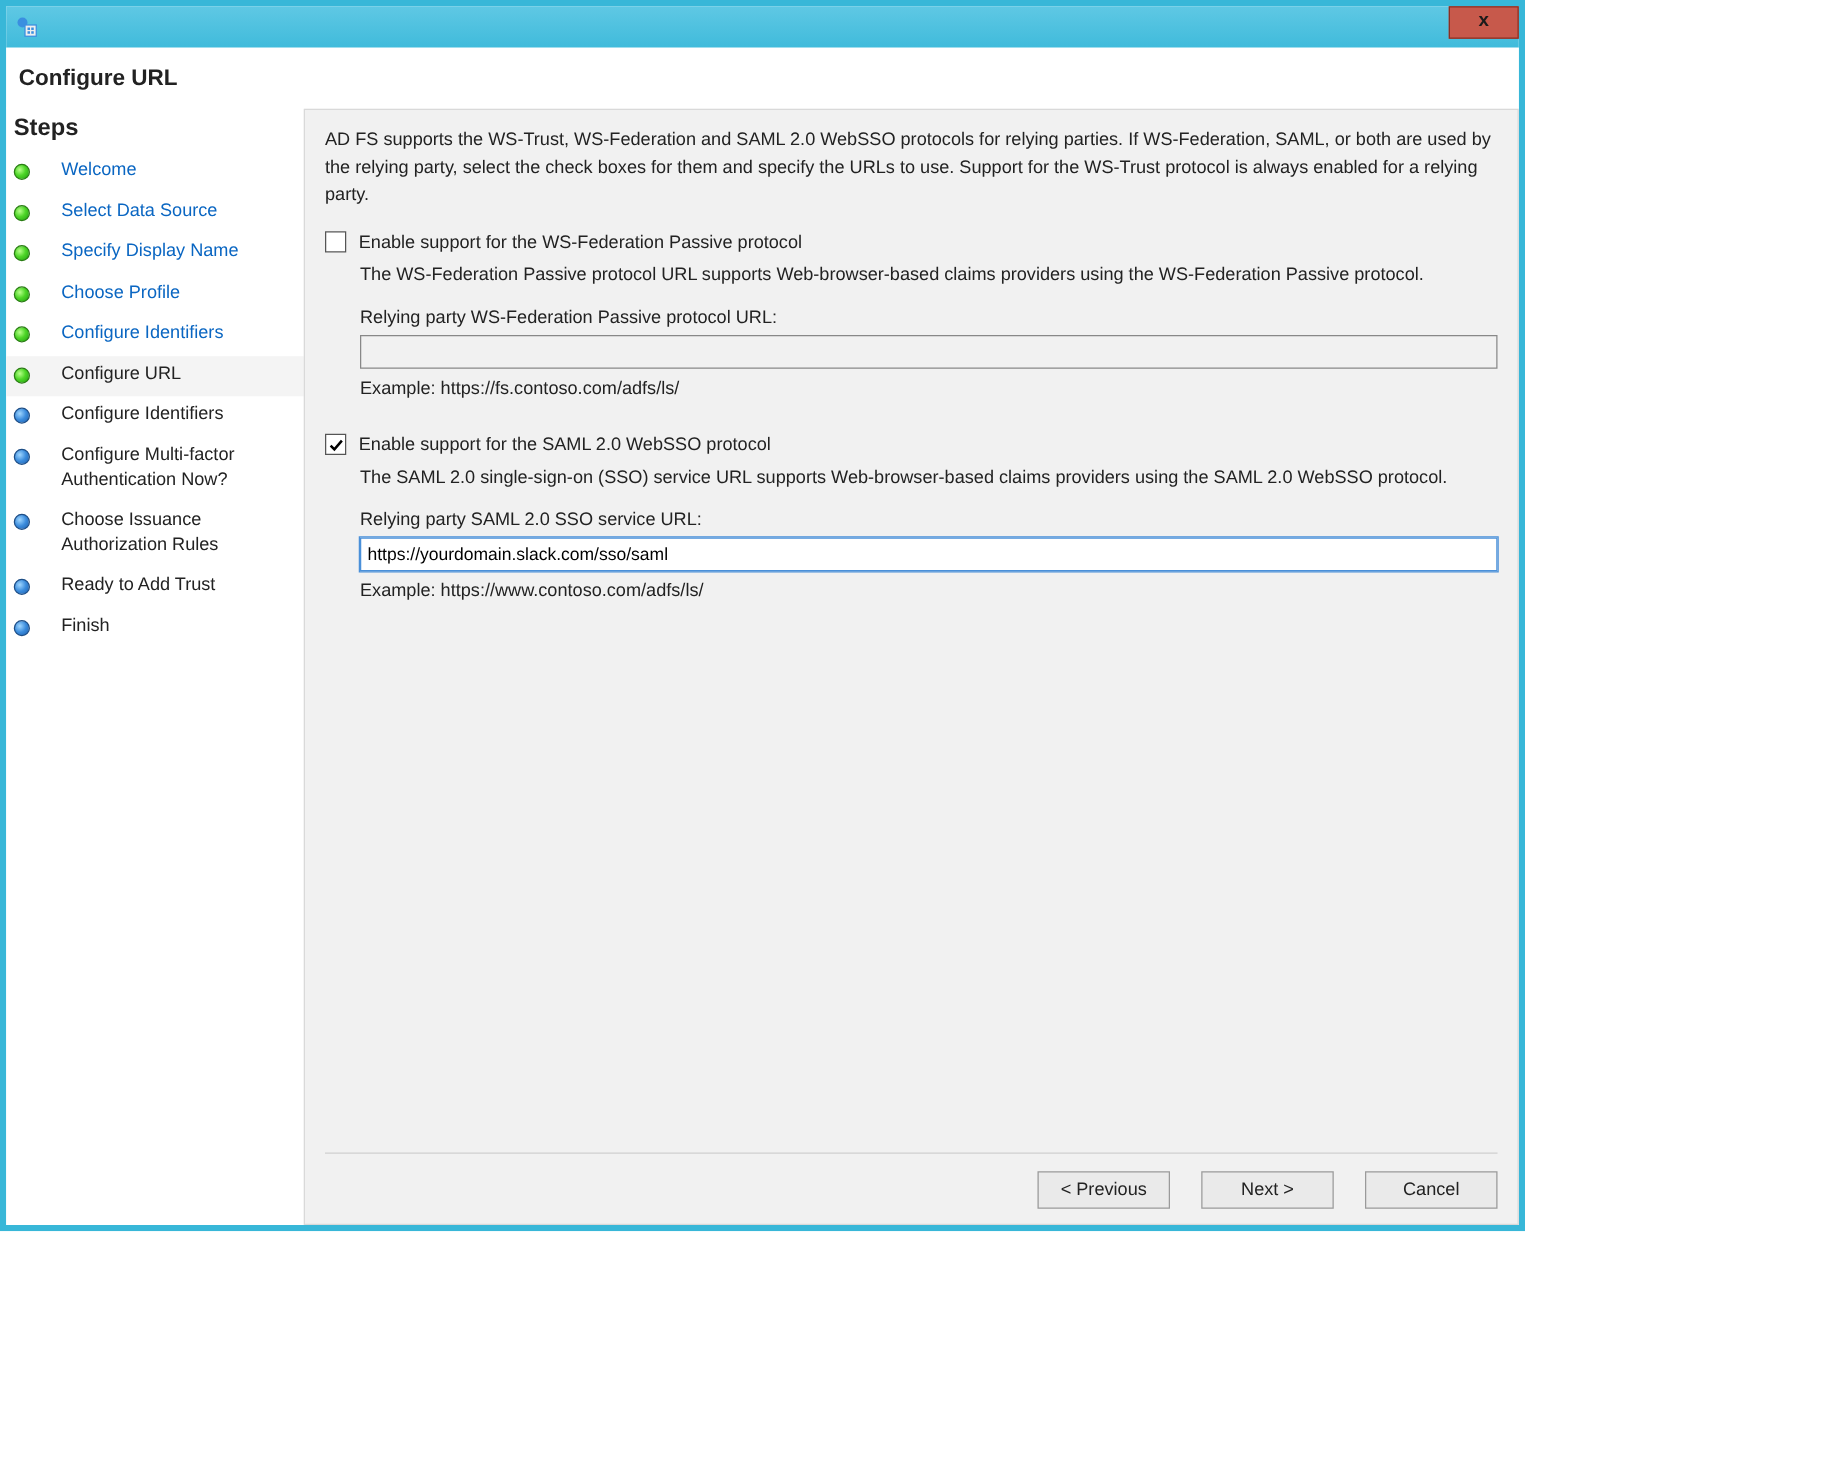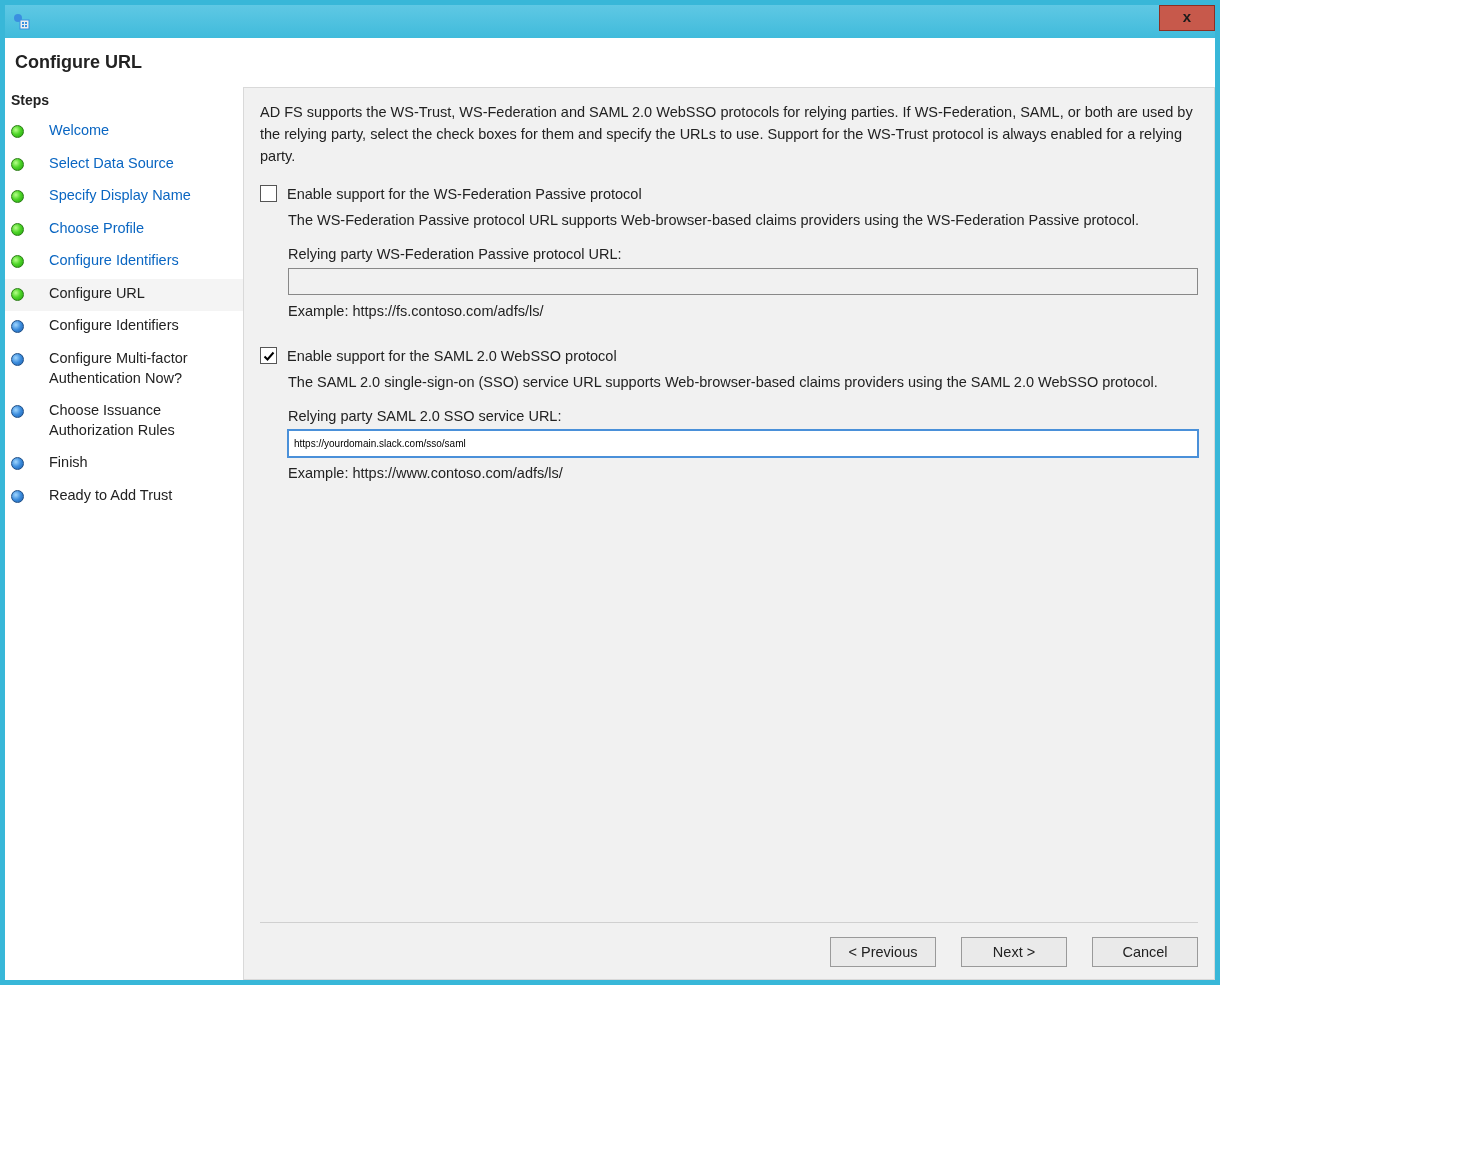--- a/index.html
+++ b/index.html
@@ -70,21 +70,21 @@
     background: #fff;
     padding: 0;
     box-sizing: border-box;
   }
   .sidebar-inner {
     padding: 0;
   }
   .sidebar-heading {
     font-weight: 700;
     padding: 5px 5px 8px 6px;
-    font-size: 14px;
+    font-size: 19px;
   }
   .step-item {
     display: flex; align-items: flex-start;
     padding: 5px 6px 8px 6px;
     gap: 25px;
     color: #0a66c2;
     cursor: default;
     line-height: 1.35;
   }
   .step-item.completed { color: #0a66c2; }
@@ -150,21 +150,21 @@
   .field-label {
     margin-bottom: 6px;
   }
   .text-input {
     width: 100%;
     box-sizing: border-box;
     height: 27px;
     border: 1px solid #888;
     padding: 2px 5px;
     font-family: inherit;
-    font-size: 10px;
+    font-size: 14px;
     background: #fff;
   }
   .text-input[disabled] {
     background: #f1f1f1;
     color: #777;
   }
   .text-input.active {
     border: 1px solid #4a90d9;
     outline: 1px solid #4a90d9;
   }
@@ -249,25 +249,25 @@
             <div class="step-item upcoming">
               <span class="step-bullet"></span>
               <span>Configure Multi-factor Authentication Now?</span>
             </div>
             <div class="step-item upcoming">
               <span class="step-bullet"></span>
               <span>Choose Issuance Authorization Rules</span>
             </div>
             <div class="step-item upcoming">
               <span class="step-bullet"></span>
+              <span>Ready to Add Trust</span>
+            </div>
+            <div class="step-item upcoming">
+              <span class="step-bullet"></span>
               <span>Finish</span>
-            </div>
-            <div class="step-item upcoming">
-              <span class="step-bullet"></span>
-              <span>Ready to Add Trust</span>
             </div>
           </div>
       </div>
     </div>
 
     <div class="content">
 
       <div class="intro">AD FS supports the WS-Trust, WS-Federation and SAML 2.0 WebSSO protocols for relying parties.  If WS-Federation, SAML, or both are used by the relying party, select the check boxes for them and specify the URLs to use.  Support for the WS-Trust protocol is always enabled for a relying party.</div>
 
       <div class="section">

